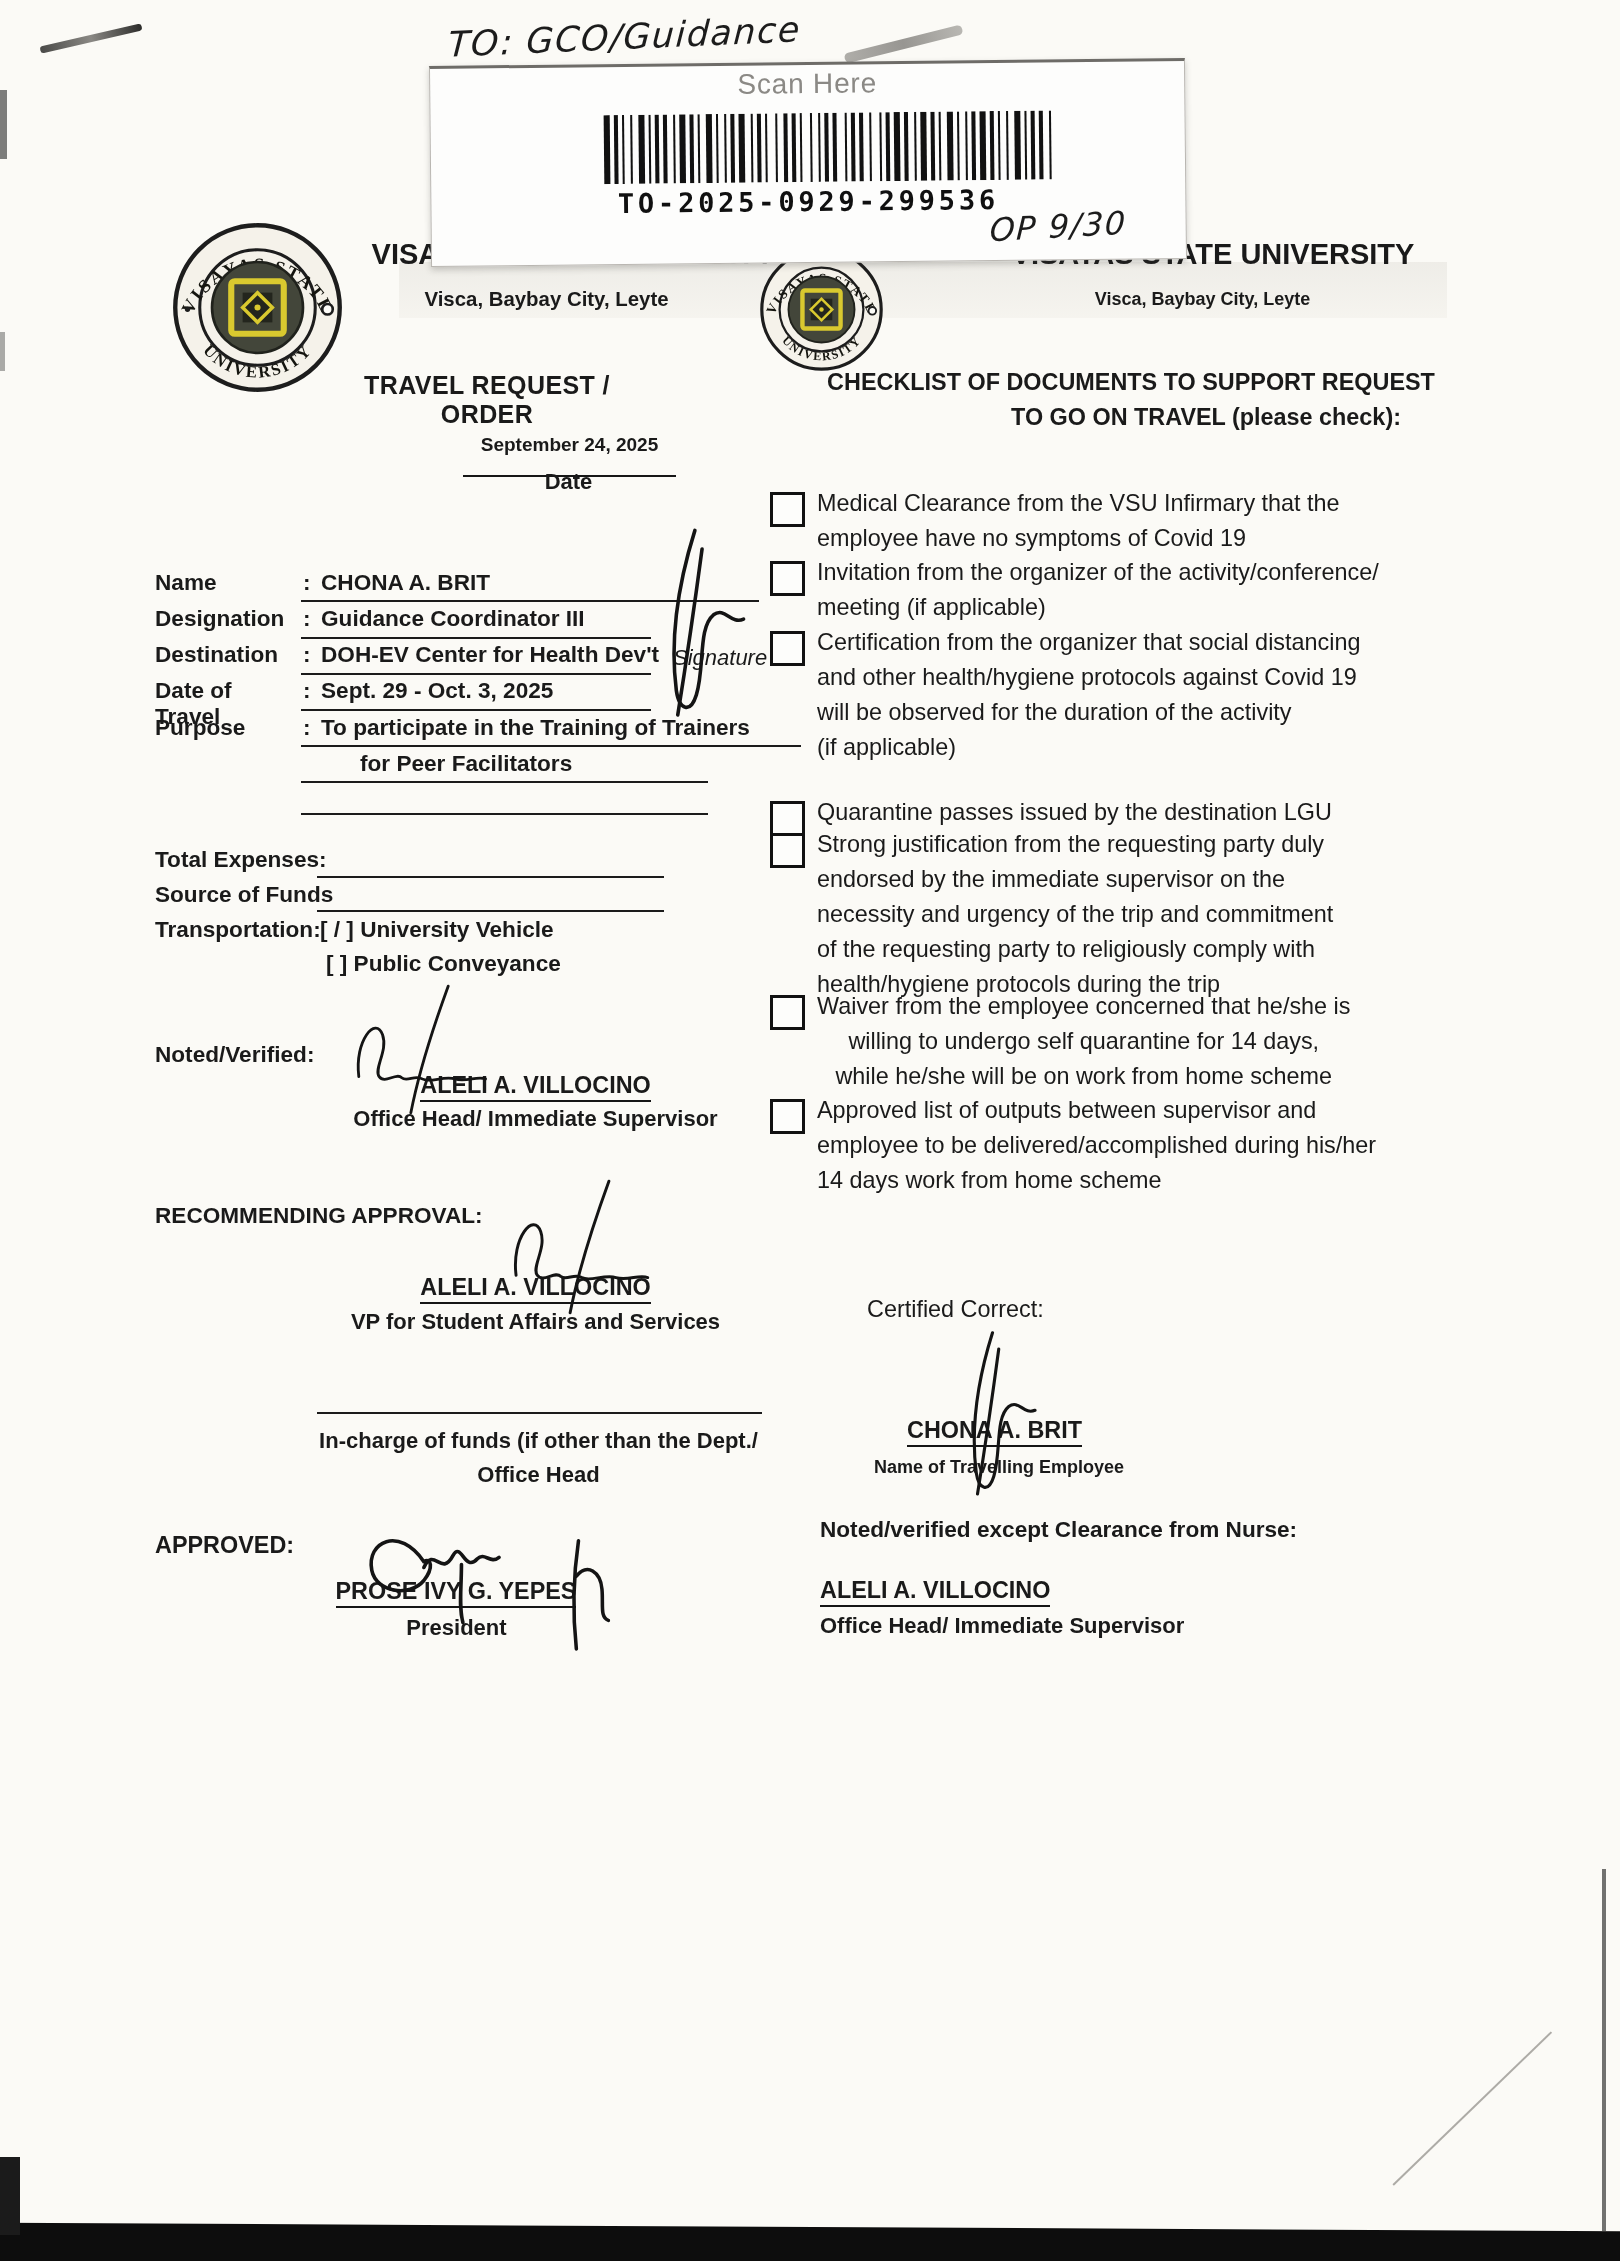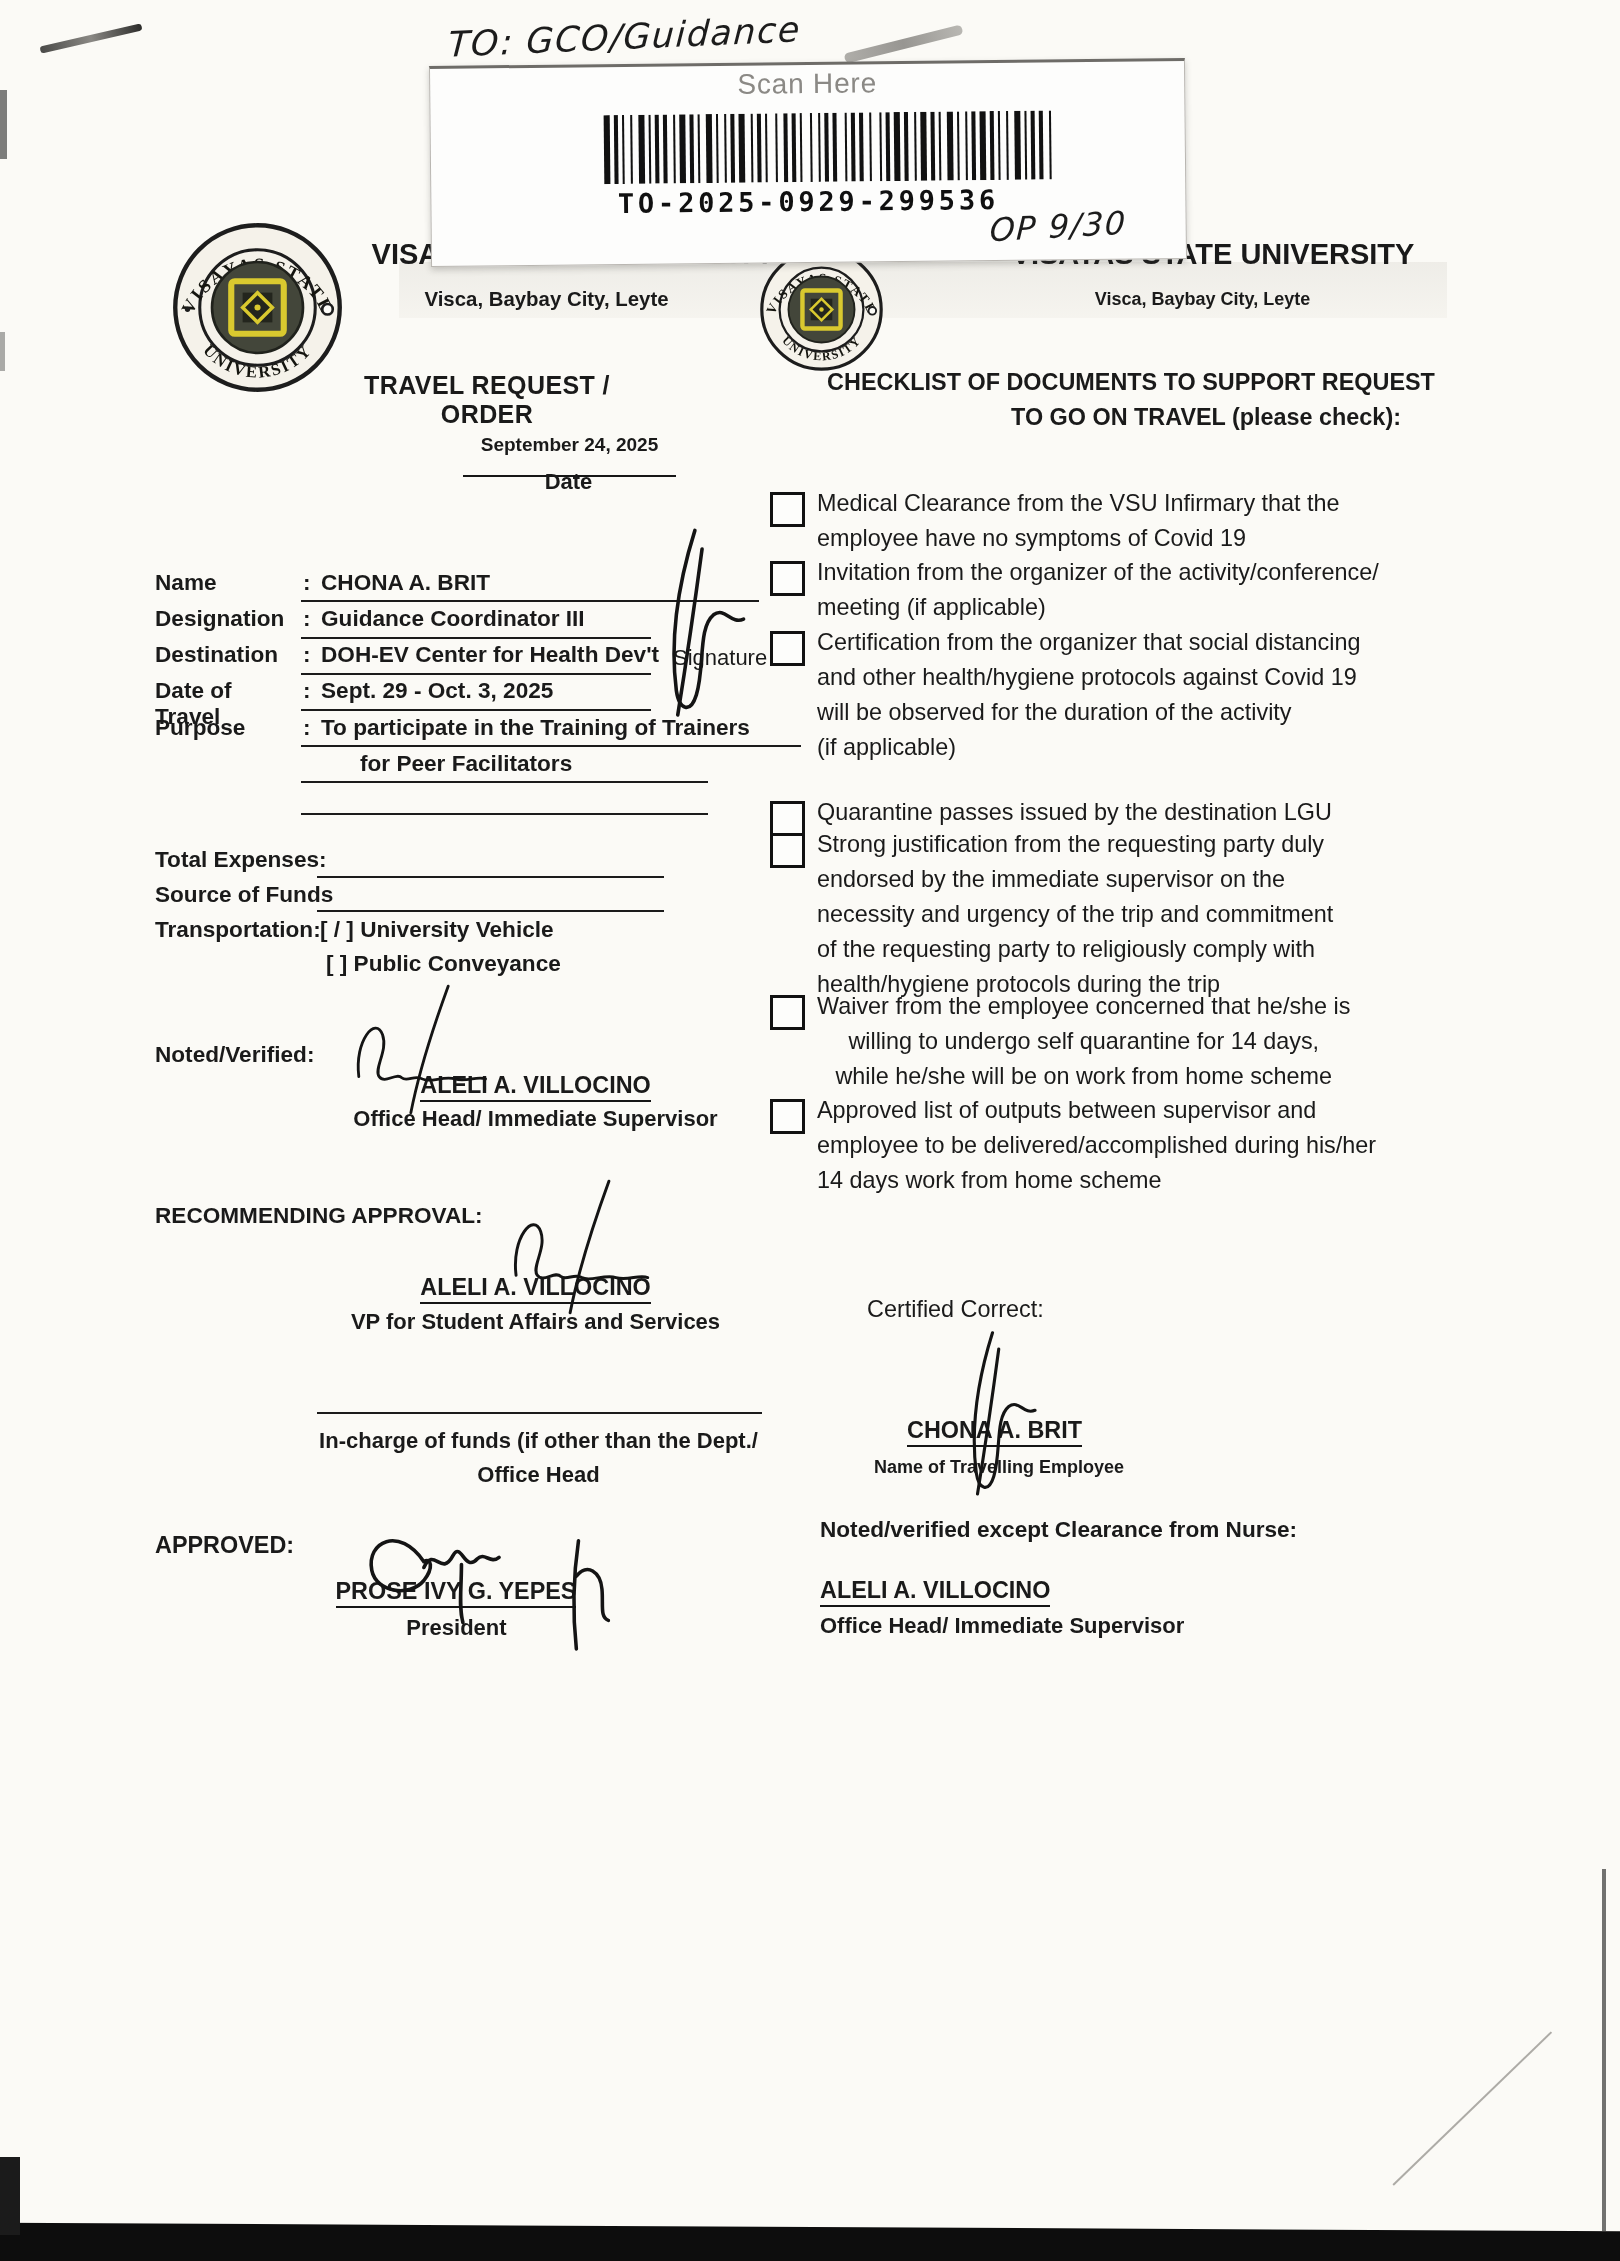--- a/index.html
+++ b/index.html
@@ -188,21 +188,21 @@
   <div class="frow" style="top:715px;">
     <span class="flabel">Purpose</span>
     <span class="fcolon">:</span>
     <span class="fvalue">To participate in the Training of Trainers</span>
   </div>
   <div class="uline" style="left:301px;top:716px;width:500px;height:29px;"></div>
   <div class="abs b" style="left:320px;top:751px;font-size:22.6px;margin-left:40px;">for Peer Facilitators</div>
   <div class="uline" style="left:301px;top:752px;width:407px;height:29px;"></div>
   <div class="uline" style="left:301px;top:784px;width:407px;height:29px;"></div>
 
-  <div class="abs" style="left:673px;top:645px;font-size:22px;">Signature</div>
+  <div class="abs" style="left:673px;top:645px;font-size:22px;font-style:italic;">Signature</div>
 
   <svg class="sig" style="left:632px;top:513px;" width="143" height="215" viewBox="0 0 200 280">
     <path d="M88 14 C66 84 52 160 62 238 C66 266 82 270 90 244 C102 206 92 150 114 132 C130 120 138 146 156 138"></path>
     <path d="M98 40 C86 130 74 210 64 272"></path>
   </svg>
 
   <div class="abs b" style="left:155px;top:847px;font-size:22.6px;">Total Expenses:</div>
   <div class="uline" style="left:317px;top:849px;width:347px;height:27px;"></div>
   <div class="abs b" style="left:155px;top:882px;font-size:22.6px;">Source of Funds</div>
   <div class="uline" style="left:317px;top:883px;width:347px;height:27px;"></div>

